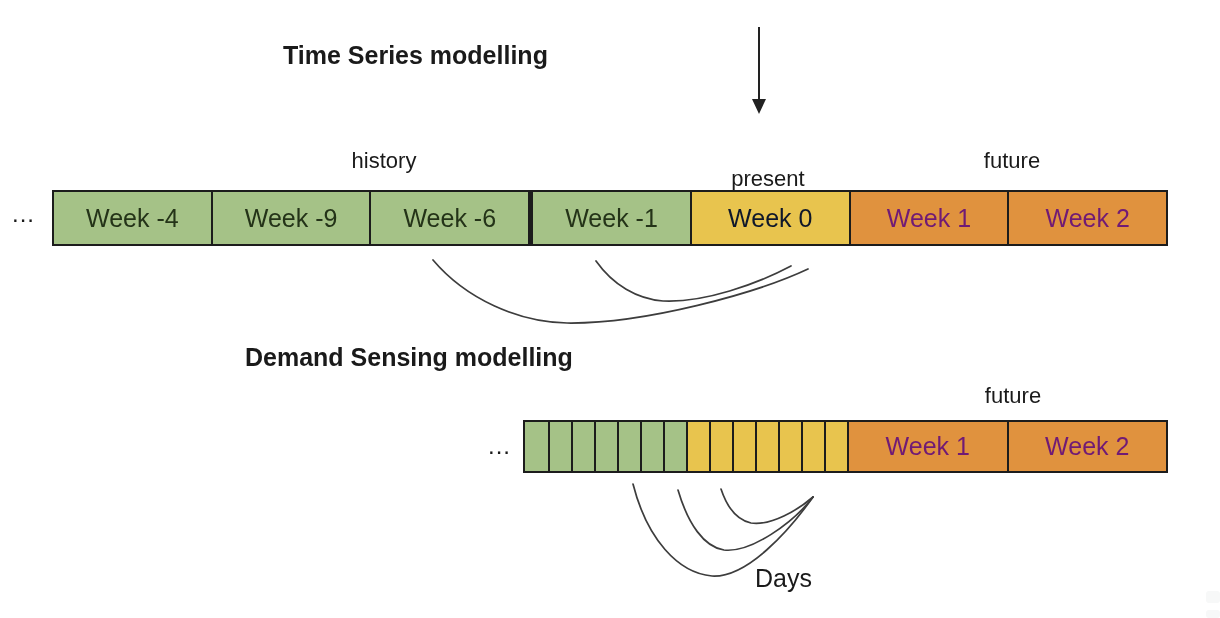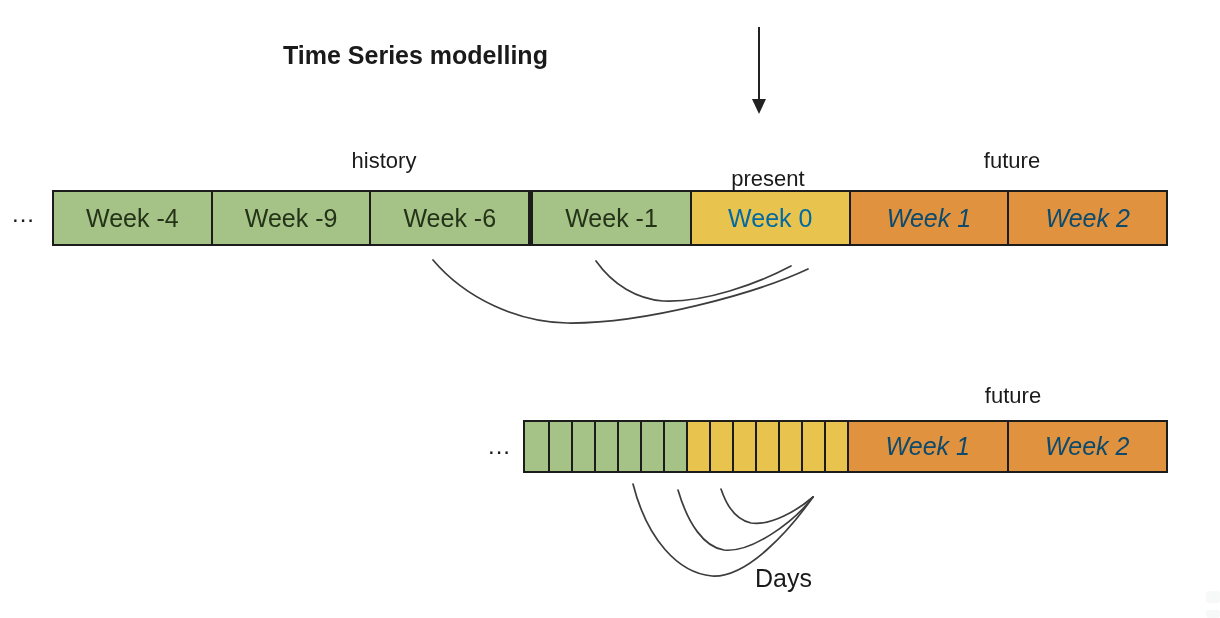--- a/index.html
+++ b/index.html
@@ -18,22 +18,22 @@
   .cell {
     flex:1; display:flex; align-items:center; justify-content:center;
     font-size:25px; white-space:nowrap; box-sizing:border-box;
     border-left:2px solid var(--c-border);
   }
   .cell:first-child { border-left:none; }
   .cell.thick-left { border-left-width:5px; }
   .day-cell { width:23px; flex:0 0 23px; box-sizing:border-box; border-left:2px solid var(--c-border); }
   .day-cell:first-child { border-left:none; }
   [data-color="green"]  { background:var(--c-green);  color:#243318; }
-  [data-color="yellow"] { background:var(--c-yellow); color:#0369a1; }
-  [data-color="orange"] { background:var(--c-orange); color:#0c4a6e;font-style:italic; }
+  [data-color="yellow"] { background:var(--c-yellow); color:#0f172a; }
+  [data-color="orange"] { background:var(--c-orange); color:#701a75; }
   #overlay { position:absolute; left:0; top:0; pointer-events:none; }
   .days-label { font-size:25px; }
   .corner-artifact { background:#f7f8f8; border-radius:3px; }
 </style>
 </head>
 <body>
 
 <div id="canvas" style="--c-green: #a5c287; --c-yellow: #e8c44e; --c-orange: #e0923e; --c-border: #1c1c1c;">
 
   <div class="abs title" style="left:283px; top:41px;">Time Series modelling</div>
@@ -47,20 +47,21 @@
   <div class="abs row row1">
     <div class="cell" data-color="green">Week -4</div>
     <div class="cell" data-color="green">Week -9</div>
     <div class="cell" data-color="green">Week -6</div>
     <div class="cell thick-left" data-color="green">Week -1</div>
     <div class="cell" data-color="yellow">Week 0</div>
     <div class="cell" data-color="orange">Week 1</div>
     <div class="cell" data-color="orange">Week 2</div>
   </div>
 
+  <div class="abs title" style="left:245px; top:343px;">Demand Sensing modelling</div>
 
   <div class="abs zone-label" style="left:1013px; top:383px;">future</div>
 
   <div class="abs ellipsis" style="left:488px; top:432px;">...</div>
 
   <div class="abs row row2">
     <div style="display:flex;">
         <div class="day-cell" data-color="green"></div>
         <div class="day-cell" data-color="green"></div>
         <div class="day-cell" data-color="green"></div>

